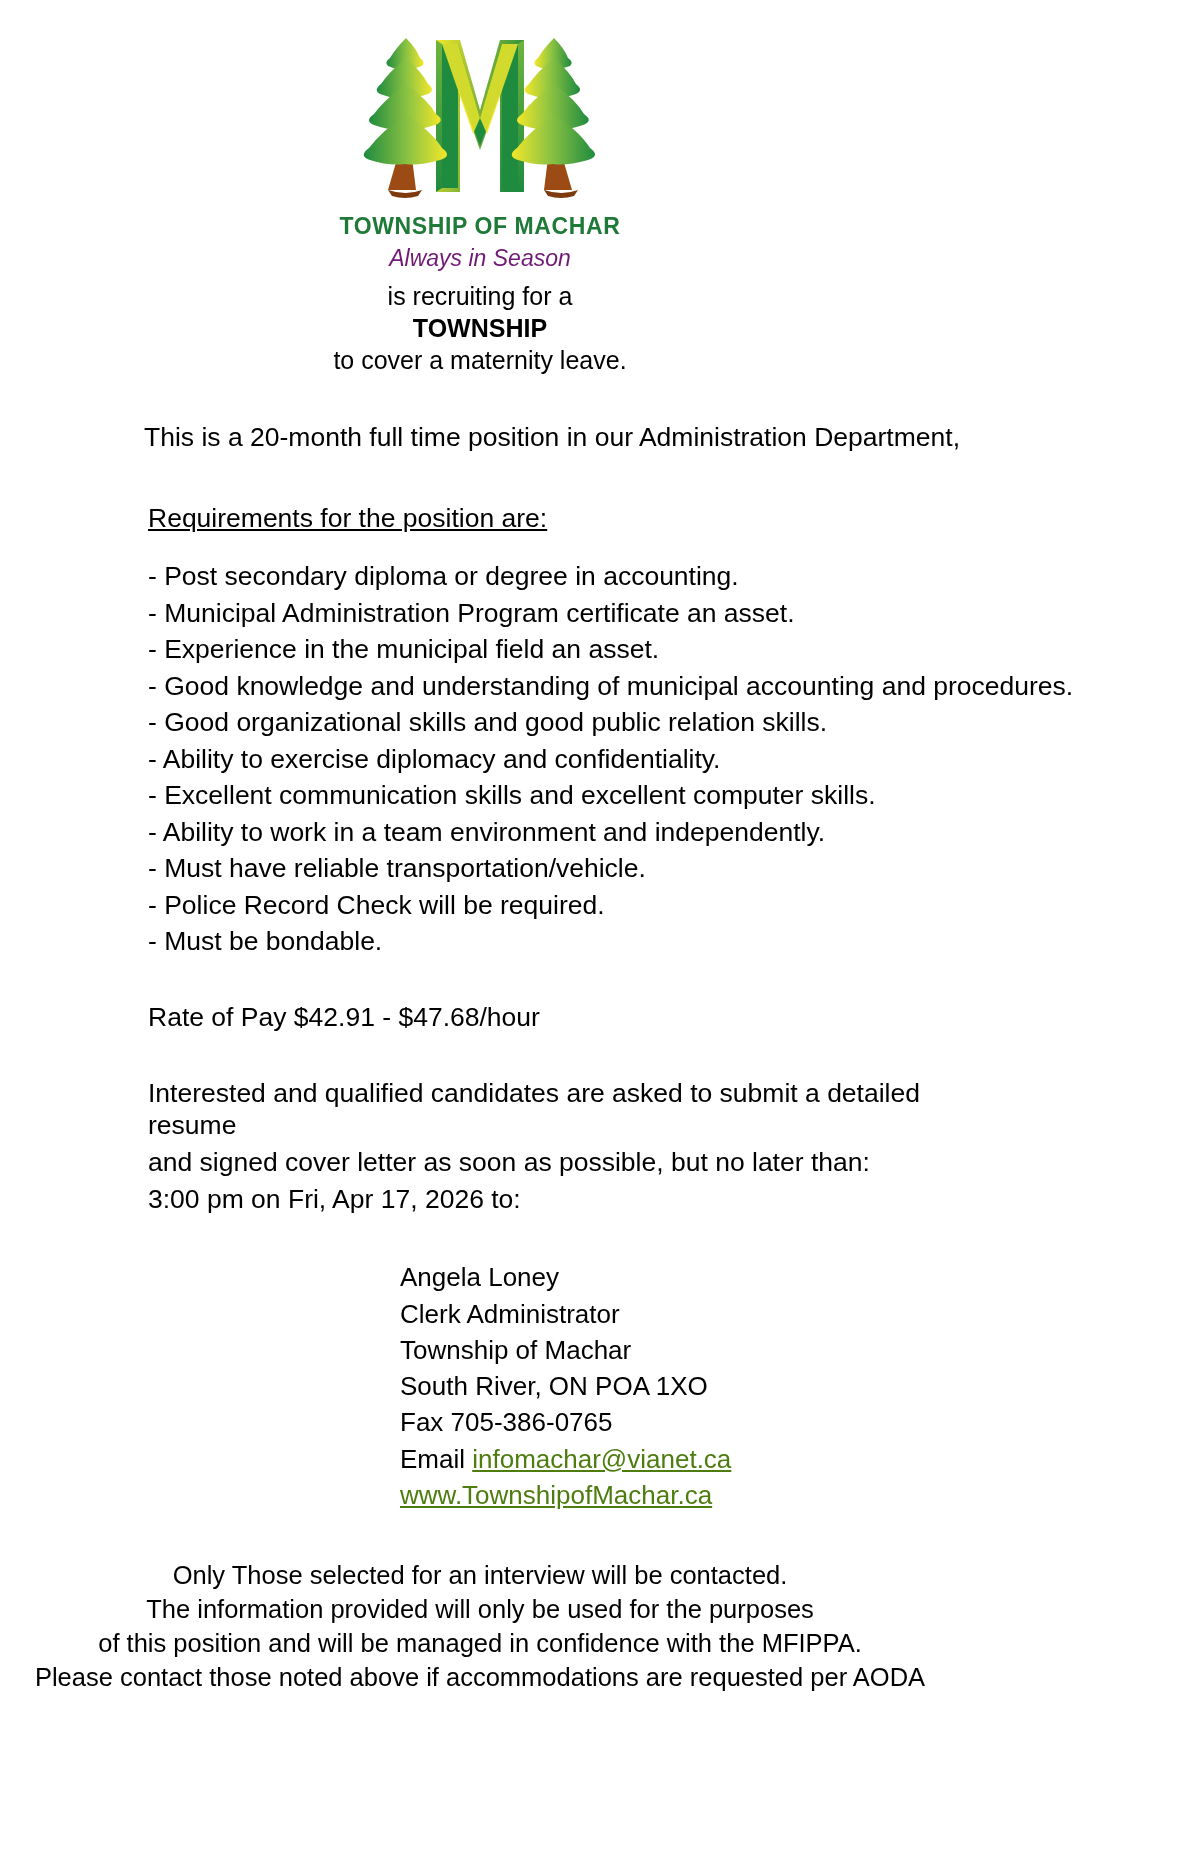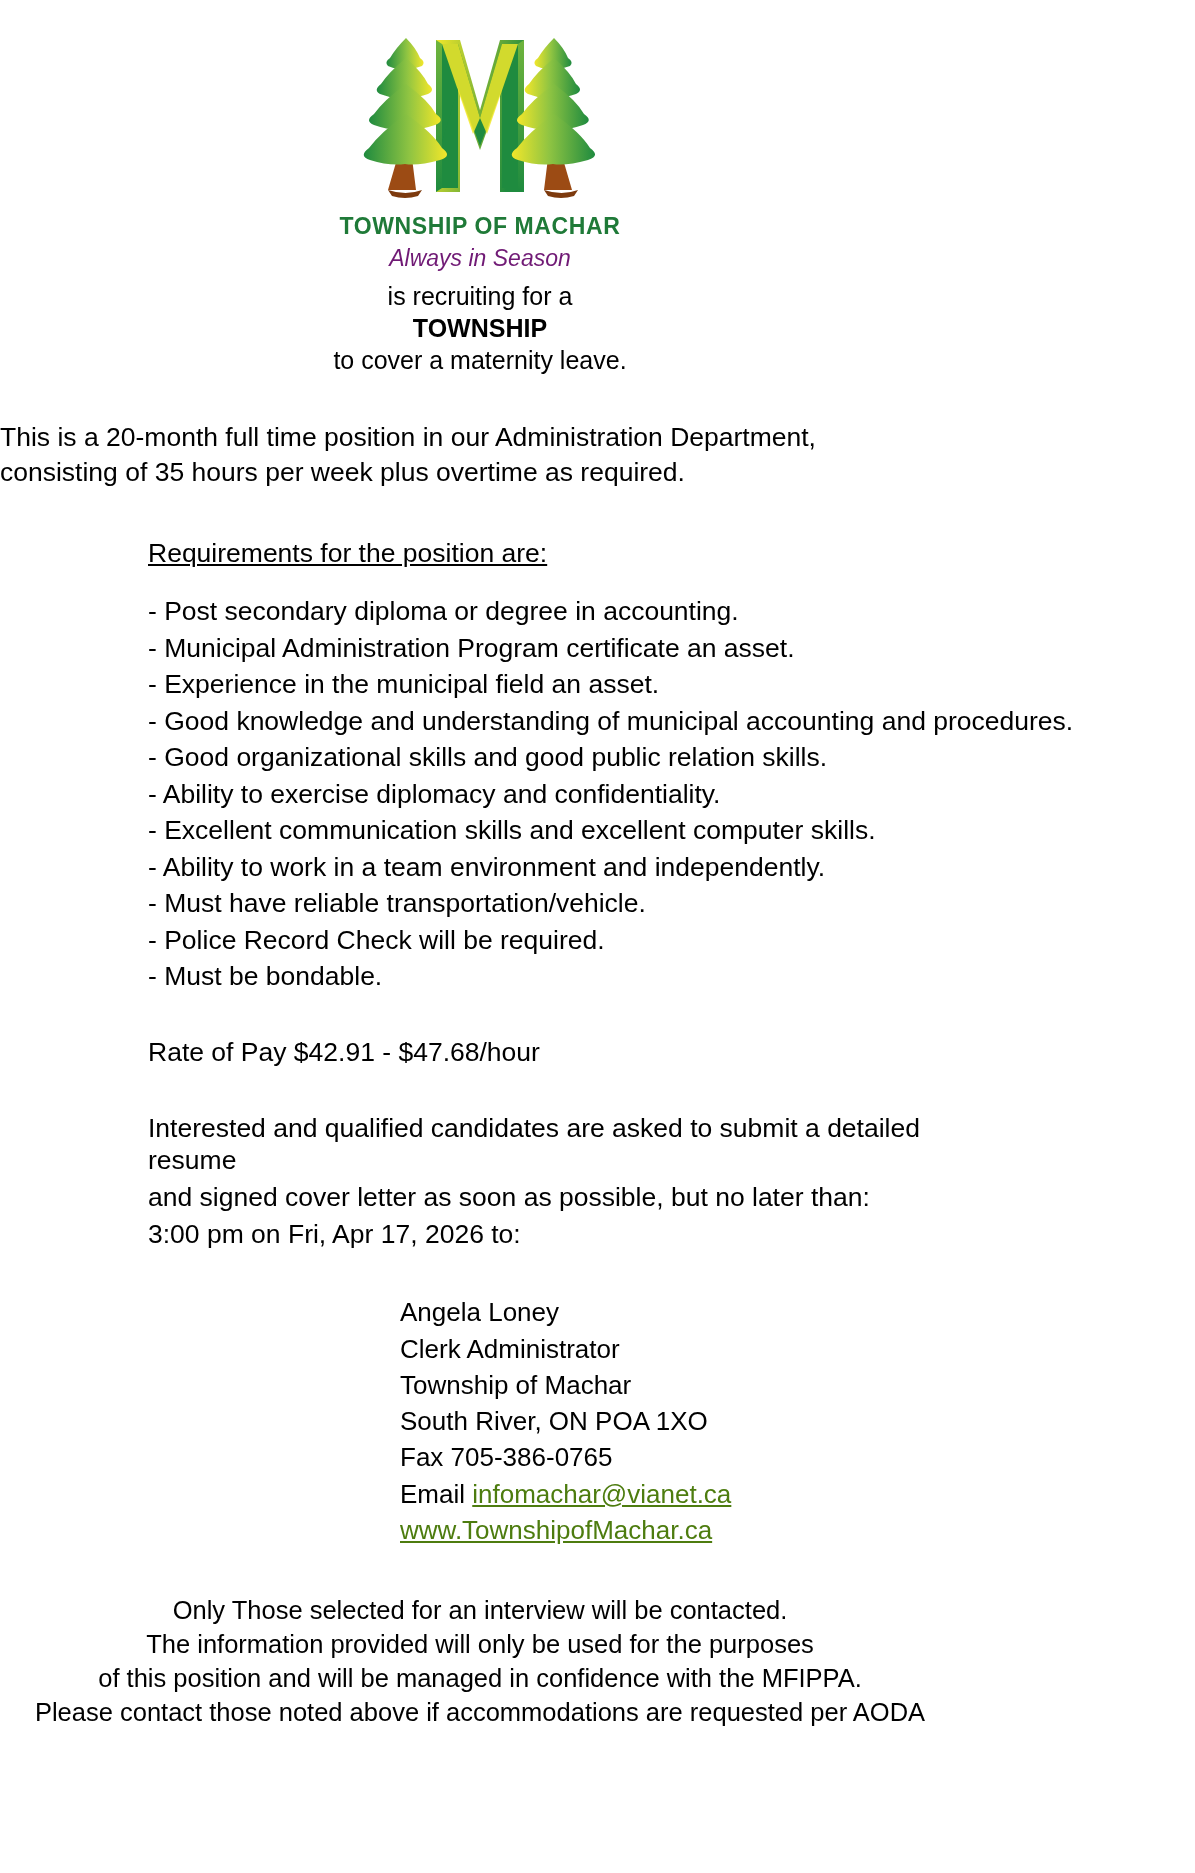--- a/index.html
+++ b/index.html
@@ -64,21 +64,21 @@
   }
   .intro .role {
     font-weight: bold;
   }
   .intro div { margin: 0; }
 
   .summary {
     margin-top: 44px;
     font-size: 26.5px;
     line-height: 1.32;
-    text-align: left;
+    text-align: right;
   }
 
   .left-col {
     margin-left: 148px;
     margin-right: 40px;
   }
 
   .req-heading {
     margin-top: 46px;
     font-size: 26.5px;
@@ -198,21 +198,20 @@
   </div>
 
   <div class="intro centered">
     <div>is recruiting for a</div>
     <div class="role">TOWNSHIP</div>
     <div>to cover a maternity leave.</div>
   </div>
 
   <div class="summary">
     <div>This is a 20-month full time position in our Administration Department,</div>
-    <div>consisting of 35 hours per week plus overtime as required.</div>
   </div>
 
   <div class="left-col">
     <div class="req-heading">Requirements for the position are:</div>
 
     <ul class="req-list">
       <li>- Post secondary diploma or degree in accounting.</li>
       <li>- Municipal Administration Program certificate an asset.</li>
       <li>- Experience in the municipal field an asset.</li>
       <li>- Good knowledge and understanding of municipal accounting and procedures.</li>

